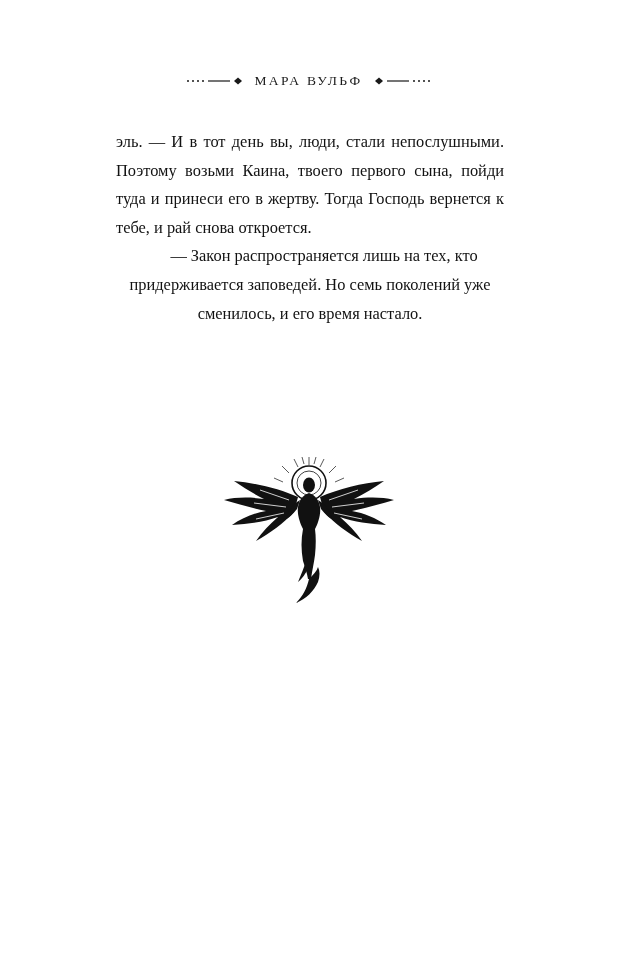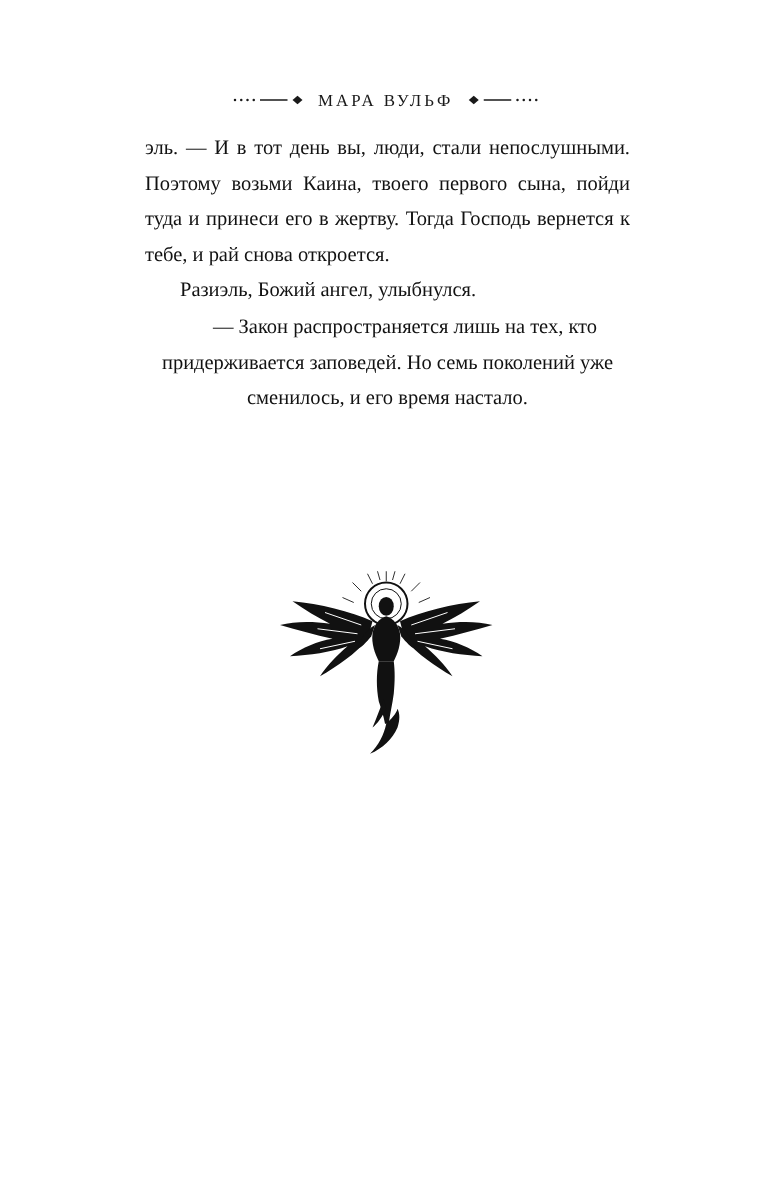--- a/index.html
+++ b/index.html
@@ -39,21 +39,21 @@
     text-transform: uppercase;
     color: #1a1a1a;
     white-space: nowrap;
   }
   .orn {
     display: block;
   }
   
   .body-text {
     position: absolute;
-    top: 104px;
+    top: 128px;
     left: 116px;
     width: 388px;
   }
   .body-text p {
     margin: 0;
     font-size: 16.4px;
     line-height: 28.6px;
     text-align: justify;
     text-justify: inter-word;
     hyphens: manual;
@@ -106,21 +106,20 @@
           <circle cx="46" cy="5" r="1"></circle>
           <circle cx="51" cy="5" r="1"></circle>
           <circle cx="56" cy="5" r="1"></circle>
         </g>
       </svg>
     </span>
   </div>
 
   <div class="body-text">
     <p>эль. — И в тот день вы, люди, стали непослушны­ми. Поэтому возьми Каина, твоего первого сына, пойди туда и принеси его в жертву. Тогда Господь вернется к тебе, и рай снова откроется.</p>
-    <p class="indent">Разиэль, Божий ангел, улыбнулся.</p>
     <p class="indent last">— Закон распространяется лишь на тех, кто придерживается заповедей. Но семь поколений уже сменилось, и его время настало.</p>
   </div>
 
   <div class="illustration">
     <span>
       <svg width="230" height="150" viewBox="0 0 230 150" xmlns="http://www.w3.org/2000/svg">
         <g fill="#111111">
 
           <g stroke="#111111" stroke-width="0.7">
             <line x1="115" y1="10" x2="115" y2="2"></line>

